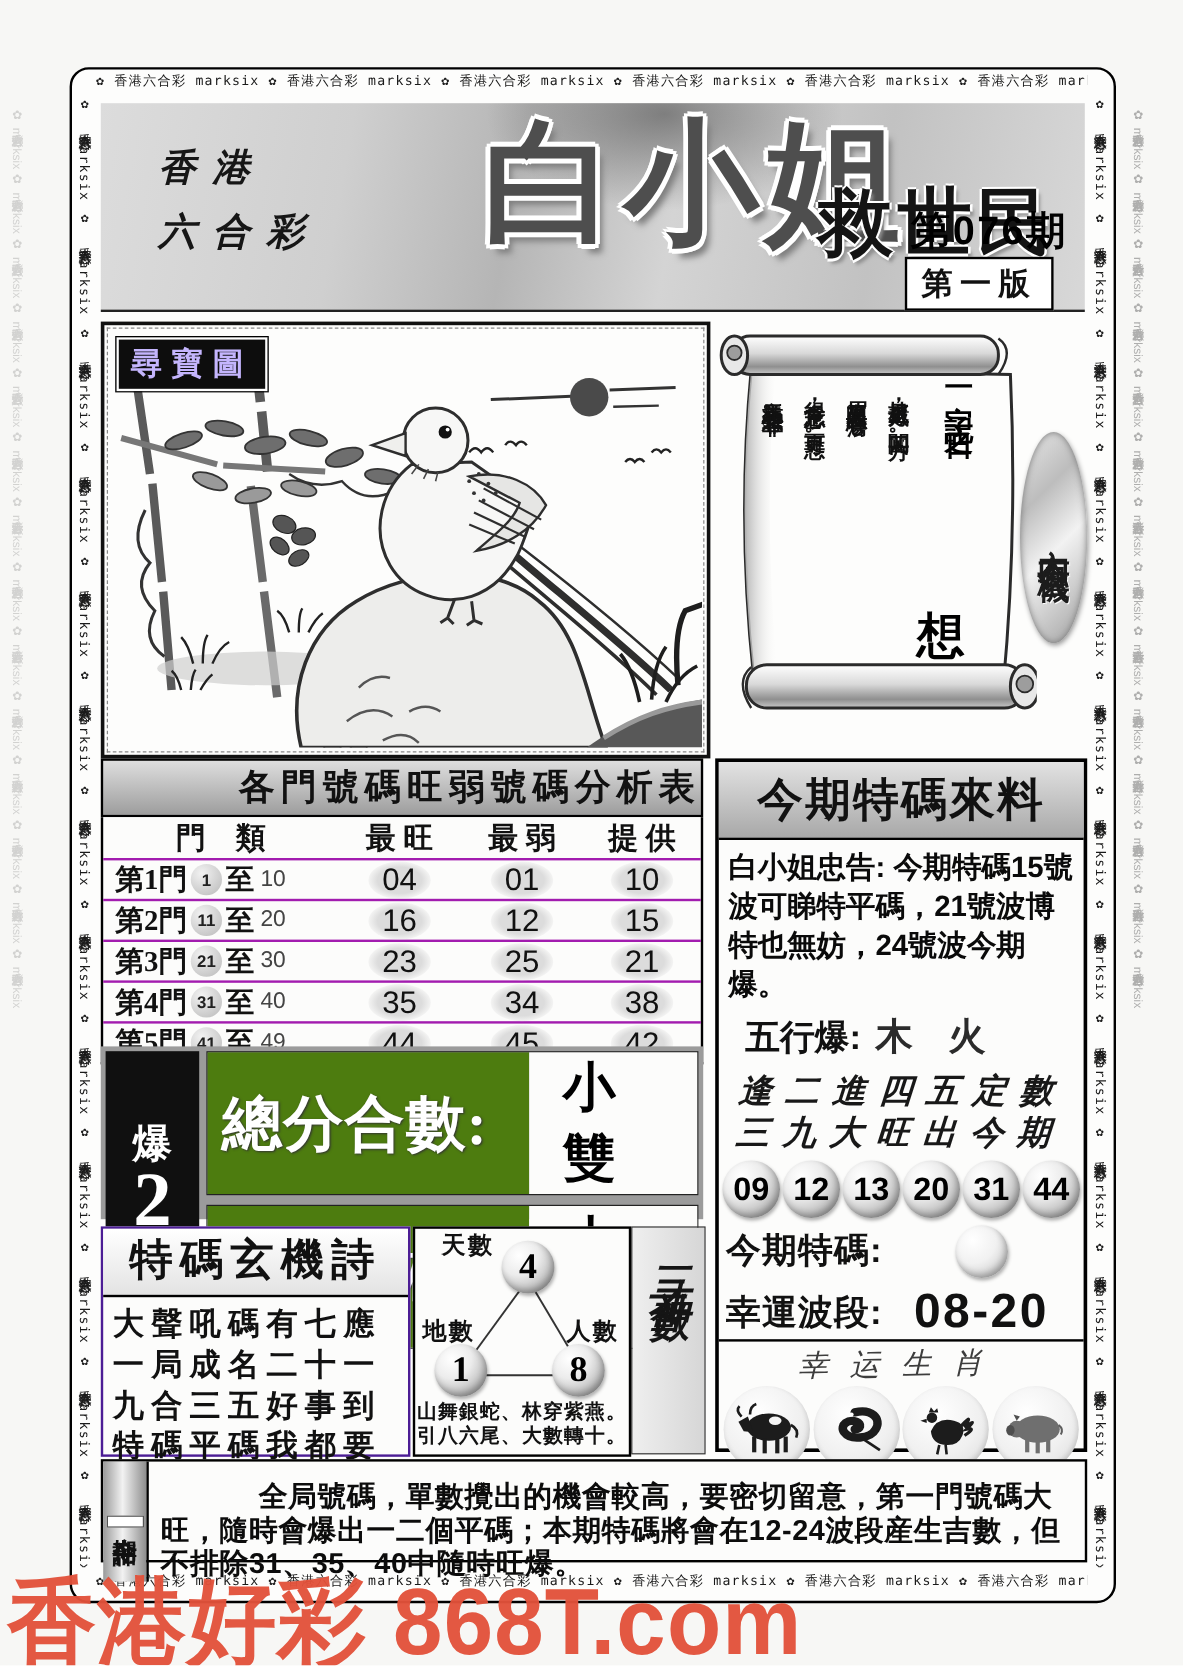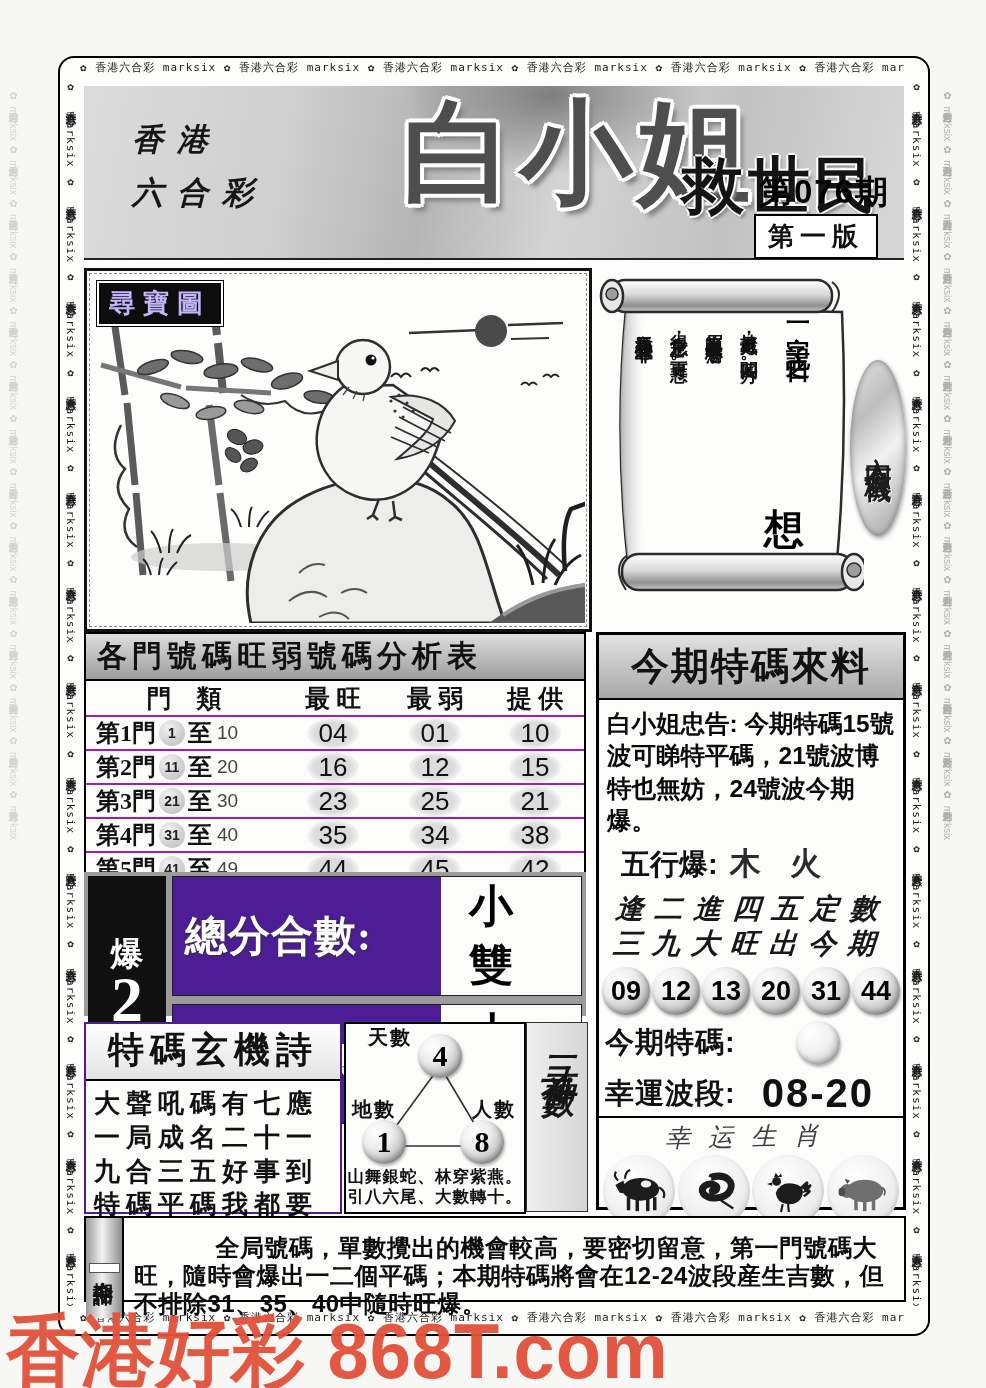--- a/index.html
+++ b/index.html
@@ -60,21 +60,21 @@
         line-height:2.0;color:#111;}
   .oval{position:absolute;right:0;top:96px;width:56px;height:176px;border-radius:50%;
         background:linear-gradient(135deg,#e8e8e8 0%,#bdbdbd 30%,#f2f2f2 55%,#9f9f9f 100%);
         box-shadow:inset 0 0 6px #777,1px 2px 4px #999;display:flex;align-items:center;justify-content:center;}
   .oval span{writing-mode:vertical-rl;font-family:"Liberation Serif",serif;font-weight:900;
         font-size:27px;letter-spacing:6px;color:#1c1c1c;text-shadow:1px 1px 0 #fff;}
   
   .analysis{position:absolute;left:84px;top:632px;width:502px;}
   .an-title{border:2px solid #000;background:linear-gradient(#dedede,#9d9d9d);
         font-family:"Liberation Serif",serif;font-weight:900;font-size:30px;letter-spacing:5px;
-        text-align:left;padding:2px 11px;}
+        text-align:right;padding:2px 0;}
   .an-table{border:2px solid #000;border-top:none;background:#fcfcfb;}
   .an-row{display:grid;grid-template-columns:196px 102px 102px 98px;align-items:center;height:32px;
         border-top:2px solid #a21caf;font-size:26px;}
   .an-row.head{height:34px;border-top:none;font-family:"Liberation Serif",serif;font-weight:900;
         font-size:25px;}
   .an-row>div{text-align:center;}
   .doorcell{display:flex;align-items:center;justify-content:flex-start;padding-left:10px;gap:3px;}
   .door{font-family:"Liberation Serif",serif;font-weight:900;font-size:24px;}
   .lo{display:inline-flex;align-items:center;justify-content:center;width:26px;height:26px;
       border-radius:50%;background:radial-gradient(circle at 35% 30%,#f2f2f2,#b9b9b9);
@@ -85,22 +85,22 @@
       background:radial-gradient(ellipse at center,#dcdcdc 0%,#dcdcdc 50%,rgba(220,220,220,0) 78%);}
   
   .burst{position:absolute;left:84px;top:872px;width:502px;height:144px;background:#9b9b9b;
          display:grid;grid-template-columns:82px 1fr;gap:6px;padding:0;}
   .burst-side{background:#101010;color:#fff;margin:4px 0 4px 4px;display:flex;flex-direction:column;
          align-items:center;justify-content:center;font-family:"Liberation Serif",serif;}
   .burst-side .b1{font-size:33px;font-weight:900;line-height:1;}
   .burst-side .b2{font-size:64px;font-weight:900;line-height:.9;}
   .burst-rows{display:flex;flex-direction:column;gap:8px;margin:4px 4px 4px 0;}
   .burst-row{flex:1;display:grid;grid-template-columns:268px 1fr;border:1px solid #222;}
-  .burst-label{background:#4c1d95;color:#fff;font-family:"Liberation Serif",serif;font-weight:900;
-         font-size:42px;display:flex;align-items:center;padding-left:12px;letter-spacing:1px;
+  .burst-label{background:#4d7c0f;color:#fff;font-family:"Liberation Serif",serif;font-weight:900;
+         font-size:50px;display:flex;align-items:center;padding-left:12px;letter-spacing:1px;
          text-shadow:1px 1px 2px #333;}
   .burst-value{background:#fcfcfb;color:#000;font-family:"Liberation Serif",serif;font-weight:900;
          font-size:44px;display:flex;align-items:center;padding-left:28px;letter-spacing:.75em;}
   
   .poem{position:absolute;left:84px;top:1022px;width:254px;height:188px;border:2px solid #4c1d95;
         background:#fcfcfb;}
   .poem-title{font-family:"Liberation Serif",serif;font-weight:900;font-size:36px;letter-spacing:6px;
         text-align:center;border-bottom:2px solid #000;background:linear-gradient(#fff,#e3e3e3);
         padding:2px 0 4px;}
   .poem-lines{padding:6px 8px 0;font-family:"Liberation Serif",serif;font-weight:900;font-size:26px;

